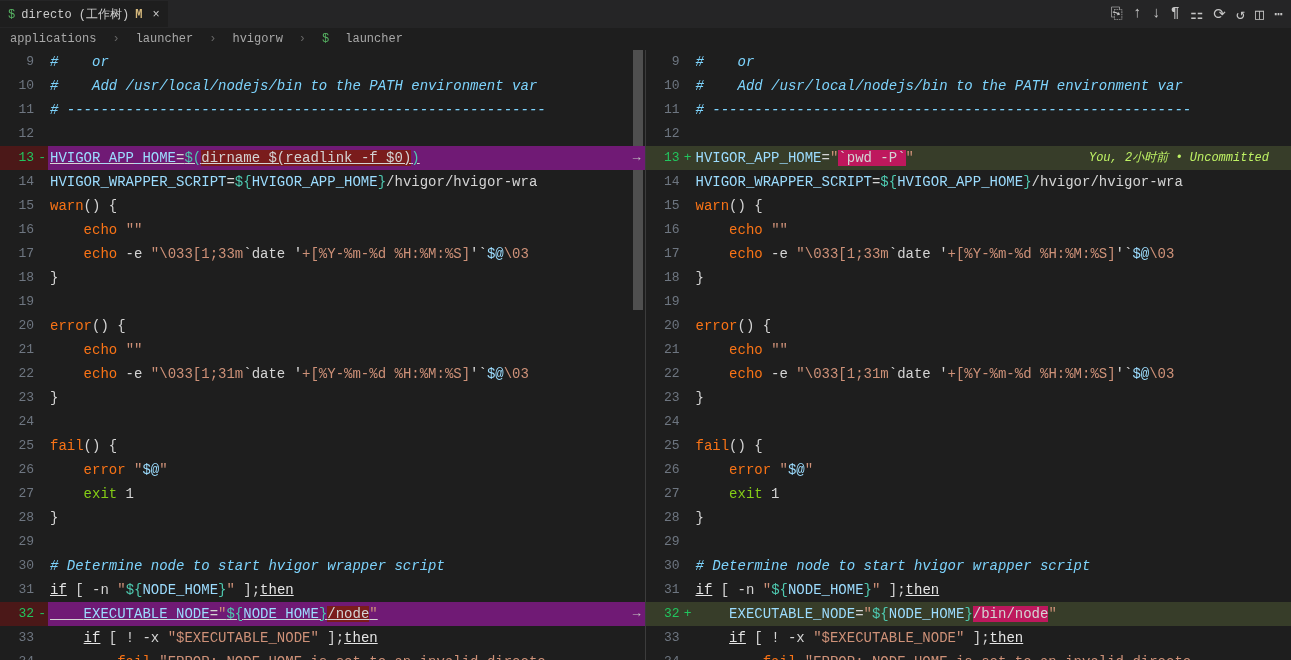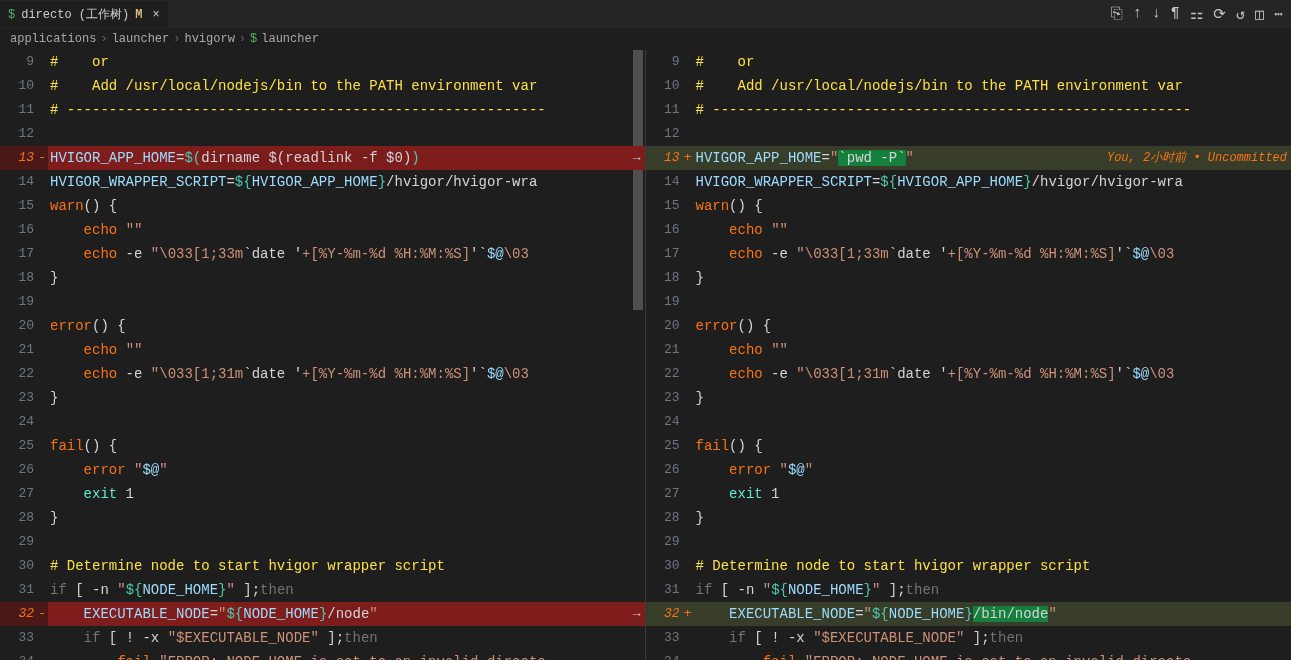--- a/index.html
+++ b/index.html
@@ -40,21 +40,21 @@
   color: #c5c5c5;
 }
 .toolbar-icons span { cursor: pointer; font-size: 15px; }
 .breadcrumb {
   padding: 4px 10px;
   font-size: 12px;
   color: #a9a9a9;
   background: #1e1e1e;
   display: flex;
   align-items: center;
-  gap: 4px;
+  gap: 16px;
 }
 .breadcrumb .sep { color: #666; }
 .breadcrumb .dollar { color: #56b362; }
 .diff-container {
   display: flex;
   height: calc(100% - 48px);
   overflow: hidden;
 }
 .pane {
   width: 50%;
@@ -77,50 +77,50 @@
 }
 .lineno {
   width: 48px;
   text-align: right;
   padding-right: 14px;
   color: #6e7681;
   font-size: 13px;
   flex-shrink: 0;
   position: relative;
 }
-.lineno.cur { color: #f97316; font-style: italic; }
+.lineno.cur { color: #22c55e; }
 .lineno .marker {
   position: absolute;
   right: 2px;
 }
 .code {
   flex: 1;
   overflow: hidden;
   padding-left: 2px;
 }
-.line.removed .code { background: #7f1d1d; }
+.line.removed .code { background: #701a75; text-decoration: underline; }
 .line.removed .lineno { background: #4b1818; }
 .line.added .code { background: #373d29; }
 .line.added .lineno { background: #373d29; }
 .hl-del { background: #7a1c1c; }
-.hl-add { background: #15803d; }
-.c-comment { color: #fde047; }
+.hl-add { background: #be185d; }
+.c-comment { color: #7dd3fc; font-style: italic; }
 .c-var { color: #9cdcfe; }
 .c-cyan { color: #4ec9b0; }
-.c-keyword { color: #737373; }
+.c-keyword { color: #e5e5e5; text-decoration: underline; }
 .c-func { color: #f97316; }
 .c-str { color: #ce9178; }
 .c-plain { color: #d4d4d4; }
-.c-blue { color: #5eead4; }
+.c-blue { color: #84cc16; }
 .blame {
   position: absolute;
-  color: #f97316;
+  color: #bef264;
   font-style: italic;
   font-size: 12px;
-  right: 4px;
+  right: 22px;
 }
 .scrollbar-track {
   position: absolute;
   right: 0;
   top: 0;
   width: 14px;
   height: 100%;
   background: #1e1e1e;
 }
 .scrollbar-thumb {

